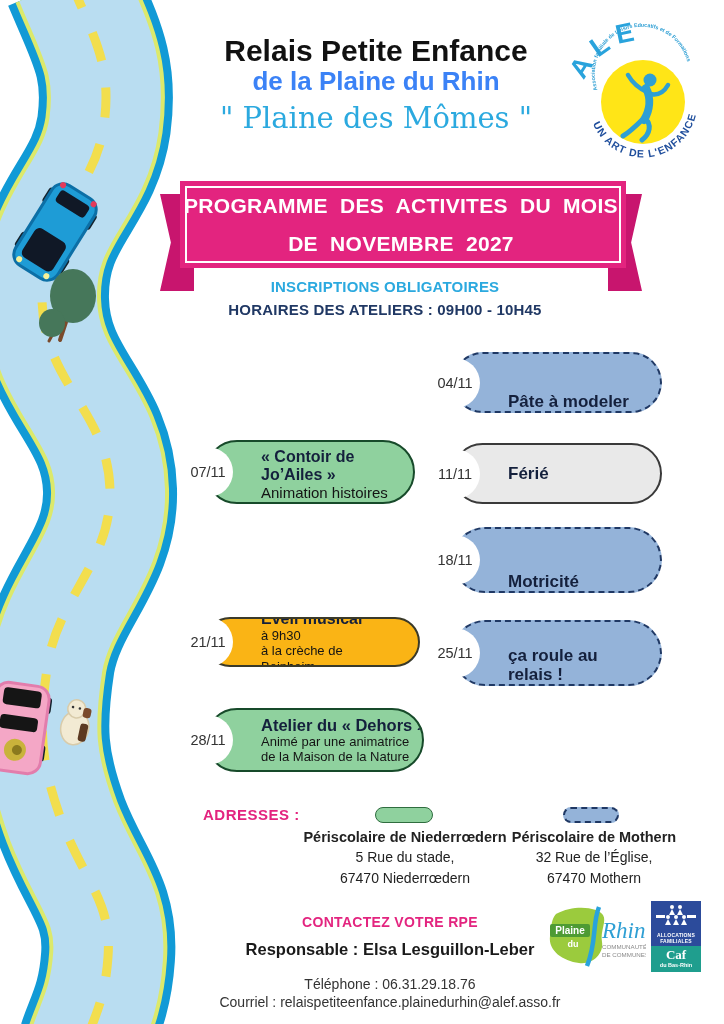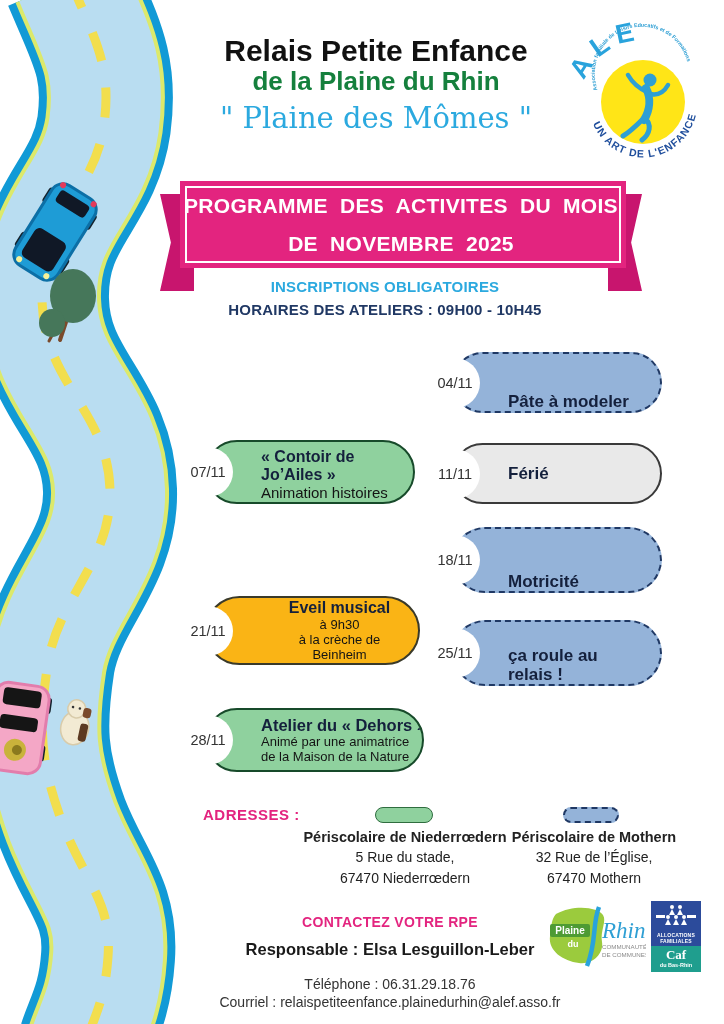--- a/index.html
+++ b/index.html
@@ -6,21 +6,21 @@
   .page{
     position:relative;width:724px;height:1024px;overflow:hidden;background:#fff;
     font-family:"Liberation Sans","DejaVu Sans",sans-serif;
   }
   .abs{position:absolute;}
   
   .road-svg{position:absolute;left:0;top:0;z-index:0;}
   
   .title-block{left:116px;top:34px;width:520px;text-align:center;z-index:2;}
   .title-1{font-size:30px;font-weight:bold;color:#111;line-height:1.1;}
-  .title-2{font-size:26px;font-weight:bold;color:#15803d;line-height:1.15;}
+  .title-2{font-size:26px;font-weight:bold;color:#3b82f6;line-height:1.15;}
   .subtitle{font-family:"DejaVu Serif","Liberation Serif",serif;font-size:29px;color:#2BA9DF;margin-top:4px;}
   
   .ribbon{left:160px;top:181px;width:482px;height:114px;z-index:2;}
   .ribbon-tail{position:absolute;width:34px;top:13px;height:97px;background:#C8156E;}
   .tail-left{left:0;clip-path:polygon(100% 0,100% 100%,0 100%,32% 50%,0 0);}
   .tail-right{right:0;clip-path:polygon(0 0,0 100%,100% 100%,68% 50%,100% 0);}
   .ribbon-main{position:absolute;left:20px;right:16px;top:0;height:87px;background:#E3247F;}
   .ribbon-main:after{content:"";position:absolute;inset:5px;border:2px solid #fff;}
   .ribbon-line{position:absolute;left:0;right:0;text-align:center;color:#fff;font-weight:bold;
                font-size:21px;letter-spacing:.3px;word-spacing:6px;z-index:3;}
@@ -153,21 +153,21 @@
     <div class="title-1">Relais Petite Enfance</div>
     <div class="title-2">de la Plaine du Rhin</div>
     <div class="subtitle">" Plaine des Mômes "</div>
   </div>
 
   <div class="abs ribbon">
     <div class="ribbon-tail tail-left"></div>
     <div class="ribbon-tail tail-right"></div>
     <div class="ribbon-main"></div>
     <div class="ribbon-line ribbon-l1">PROGRAMME DES ACTIVITES DU MOIS</div>
-    <div class="ribbon-line ribbon-l2">DE NOVEMBRE 2025</div>
+    <div class="ribbon-line ribbon-l2">DE NOVEMBRE 2027</div>
   </div>
 
   <div class="abs notices">
     <div class="inscriptions">INSCRIPTIONS OBLIGATOIRES</div>
     <div class="horaires">HORAIRES DES ATELIERS : 09H00 - 10H45</div>
   </div>
 
   <div class="activity" style="left:452px;top:352px;width:210px;height:61px;">
     <div class="pill blue">
       <div class="pill-title">Pâte à modeler</div>
@@ -200,21 +200,21 @@
 
   <div class="activity" style="left:452px;top:527px;width:210px;height:66px;">
     <div class="pill blue">
       <div class="pill-title">Motricité</div>
     </div>
     <div class="date-bubble">
         <span>18/11</span>
       </div>
   </div>
 
-  <div class="activity" style="left:205px;top:596px;width:215px;height:69px;text-align:center;">
+  <div class="activity" style="left:205px;top:617px;width:215px;height:50px;">
     <div class="pill orange">
       <div class="pill-title sm">Eveil musical</div>
       <div class="pill-text xs">à 9h30</div>
       <div class="pill-text xs">à la crèche de</div>
       <div class="pill-text xs">Beinheim</div>
     </div>
     <div class="date-bubble">
         <span>21/11</span>
       </div>
   </div>

